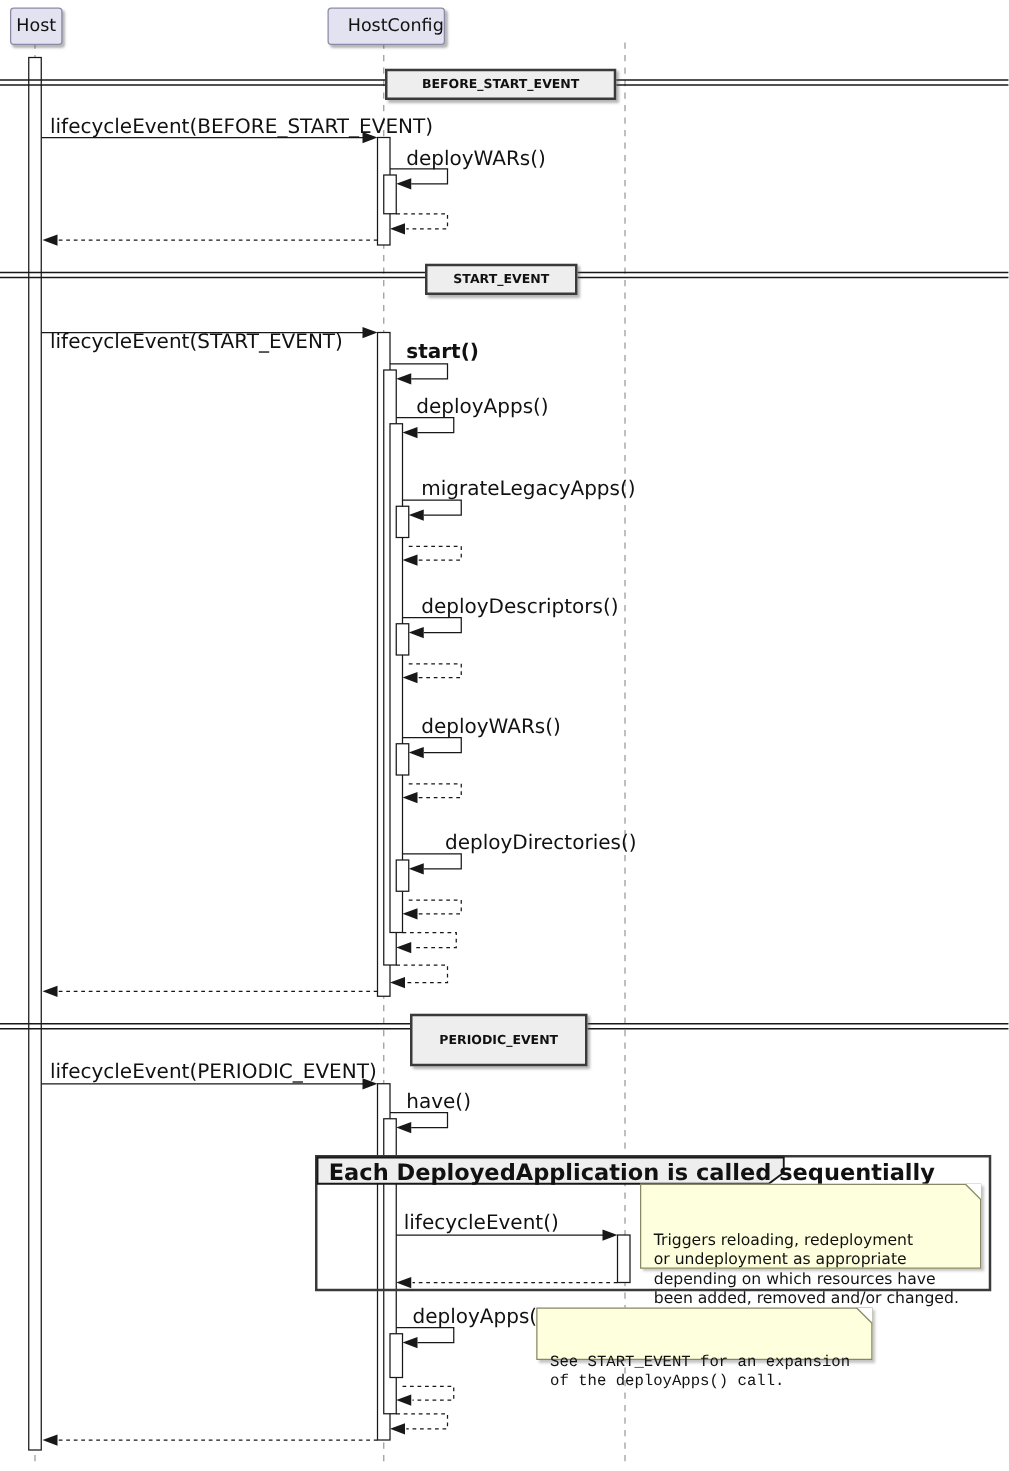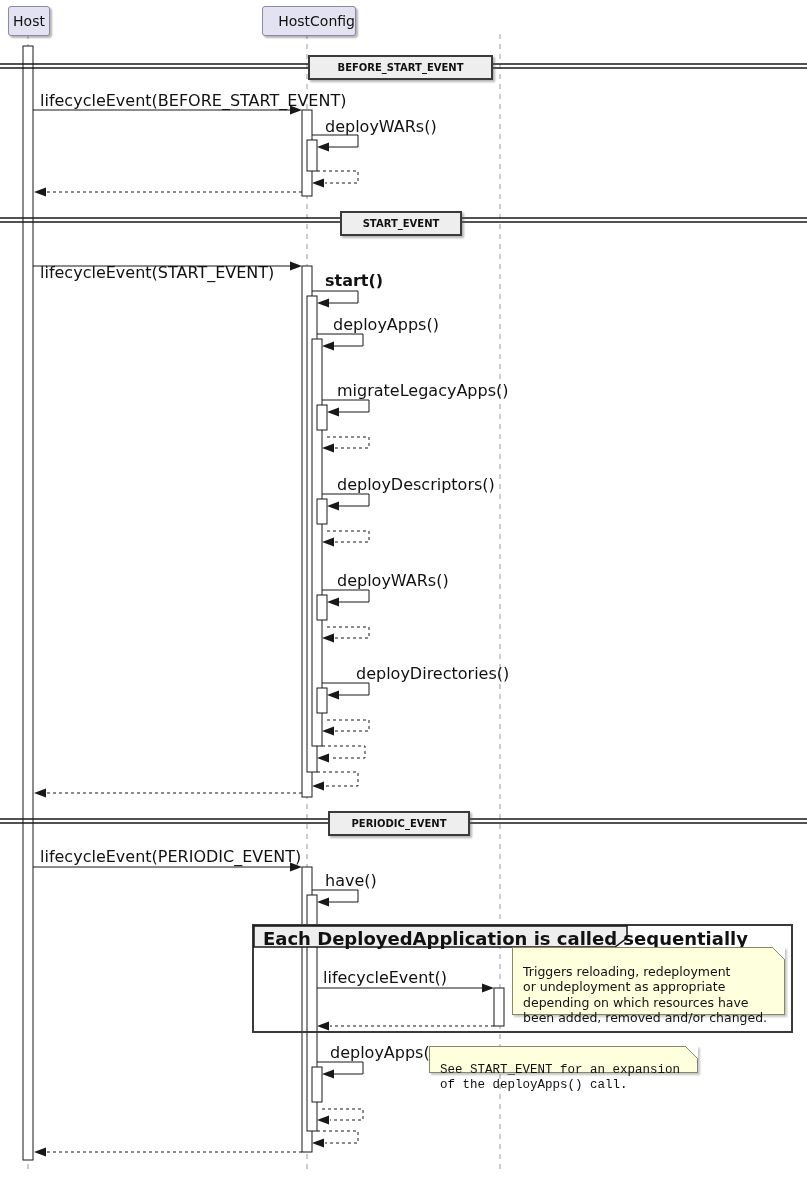--- a/index.html
+++ b/index.html
@@ -23,21 +23,21 @@
         border-radius:3px;box-shadow:2px 2px 2px rgba(90,90,90,.45);
         font-size:14px;text-align:center;display:flex;align-items:center;justify-content:center;}
   .divlabel{position:absolute;background:var(--boxfill);border:2px solid var(--boxborder);
         box-shadow:2px 2px 2px rgba(90,90,90,.45);font-size:10px;font-weight:bold;
         display:flex;align-items:center;justify-content:center;box-sizing:border-box;}
   .msg{position:absolute;font-size:16px;line-height:16px;white-space:nowrap;}
   .grouphdr-text{position:absolute;left:263px;top:928px;width:356px;font-size:18px;
         font-weight:bold;white-space:nowrap;}
   .note{position:absolute;background:var(--nfill);border:1px solid var(--nborder);
         box-shadow:2px 2px 2px rgba(90,90,90,.35);box-sizing:border-box;
-        padding:0 6px 4px 10px;font-size:12.5px;line-height:15.5px;white-space:pre-line;}
+        padding:20px 6px 4px 10px;font-size:12.5px;line-height:15.5px;white-space:pre-line;}
   .fold{position:absolute;top:-1px;right:-1px;width:13px;height:13px;}
 </style>
 </head>
 <body>
 
 <div id="canvas">
 
   <svg id="wire" width="807" height="1177" viewBox="0 0 807 1177">
 
     <line class="life" x1="28" y1="34" x2="28" y2="1172"></line>
@@ -130,21 +130,21 @@
   <div class="pbox" style="left:262px;top:6px;width:92px;height:28px;justify-content:flex-end;">
       <span>HostConfig</span>
     </div>
 
   <div class="divlabel" style="left:308px;top:55px;width:185px;height:25px;">
       <span>BEFORE_START_EVENT</span>
     </div>
   <div class="divlabel" style="left:340px;top:211px;width:122px;height:25px;">
       <span>START_EVENT</span>
     </div>
-  <div class="divlabel" style="left:328px;top:811px;width:142px;height:25px;">
+  <div class="divlabel" style="left:328px;top:811px;width:142px;height:42px;">
       <span>PERIODIC_EVENT</span>
     </div>
 
   <div class="grouphdr-text">Each DeployedApplication is called sequentially</div>
 
   <div class="msg" style="left:40px;top:93px;">lifecycleEvent(BEFORE_START_EVENT)</div>
   <div class="msg" style="left:325px;top:119px;">deployWARs()</div>
   <div class="msg" style="left:40px;top:249px;margin-top:16px;">lifecycleEvent(START_EVENT)</div>
   <div class="msg" style="left:325px;top:273px;font-weight:bold;">start()</div>
   <div class="msg" style="left:333px;top:317px;">deployApps()</div>
@@ -160,21 +160,21 @@
   <div class="note" style="left:512px;top:947px;width:273px;height:68px;">
     <span>Triggers reloading, redeployment
 or undeployment as appropriate
 depending on which resources have
 been added, removed and/or changed.</span>
     <svg class="fold" width="13" height="13">
       <polygon points="0,0 13,0 13,13" fill="#ffffff"></polygon>
       <path d="M0,0 L13,13" stroke="#888866" stroke-width="1" fill="none"></path>
     </svg>
   </div>
-  <div class="note" style="left:429px;top:1046px;width:269px;height:27px;font-family:Liberation Mono, monospace;">
+  <div class="note" style="left:429px;top:1046px;width:269px;height:42px;font-family:Liberation Mono, monospace;">
     <span>See START_EVENT for an expansion
 of the deployApps() call.</span>
     <svg class="fold" width="13" height="13">
       <polygon points="0,0 13,0 13,13" fill="#ffffff"></polygon>
       <path d="M0,0 L13,13" stroke="#888866" stroke-width="1" fill="none"></path>
     </svg>
   </div>
 
 </div>
 

